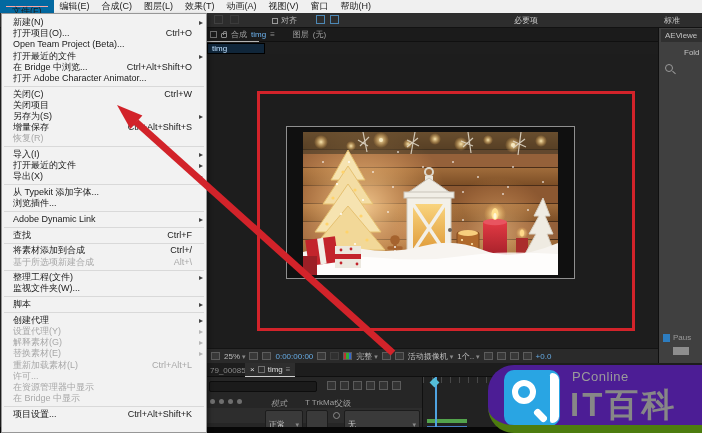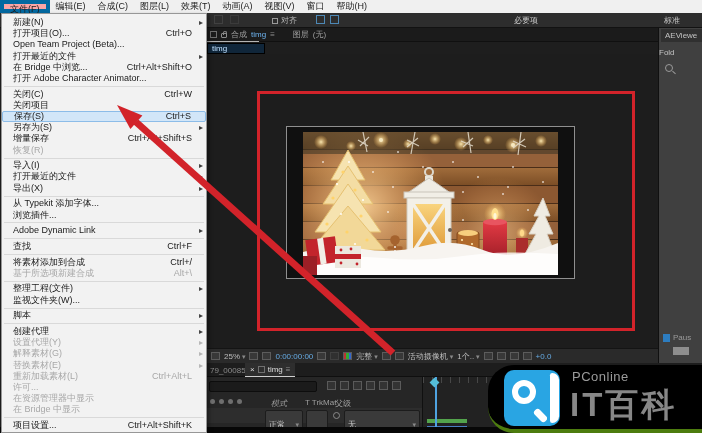--- a/index.html
+++ b/index.html
@@ -4,21 +4,21 @@
 <style>
   html,body{margin:0;padding:0;background:#000;}
   #page{position:relative;width:702px;height:433px;overflow:hidden;
         font-family:"Liberation Sans","DejaVu Sans",sans-serif;background:#1e1e1e;}
   #page *{box-sizing:border-box;}
 
   
   #menubar{position:absolute;left:0;top:0;width:702px;height:13px;background:#f0f0f0;
            display:flex;align-items:stretch;font-size:9px;color:#1c1c1c;z-index:20;}
   .mb-item{padding:0 6px;line-height:13px;white-space:nowrap;}
-  .mb-item.active{background:#fca5a5;border:4px solid #0369a1;line-height:11px;}
+  .mb-item.active{background:#fca5a5;border:6px solid #0369a1;line-height:11px;}
 
   
   #toolrow{position:absolute;left:0;top:13px;width:702px;height:15px;background:#2d2d2d;
            border-bottom:1px solid #121212;z-index:5;color:#b9b9b9;font-size:8px;}
   #snap-group{position:absolute;left:272px;top:2px;display:flex;align-items:center;gap:3px;}
   #snap-box{width:6px;height:6px;border:1px solid #9a9a9a;display:inline-block;}
   .toolglyph{position:absolute;top:2px;width:9px;height:9px;border:1px solid #555;}
   #ws-essential{position:absolute;left:514px;top:2px;color:#c6c6c6;}
   #ws-standard{position:absolute;left:664px;top:2px;color:#c6c6c6;}
 
@@ -52,21 +52,21 @@
   #scene{position:absolute;left:303px;top:132px;width:255px;height:143px;z-index:11;}
   #red-rect{position:absolute;left:257px;top:91px;width:378px;height:240px;
             border:3px solid #d2232a;z-index:40;}
   #arrow-svg{position:absolute;left:0;top:0;z-index:55;pointer-events:none;}
 
   
   #right-strip{position:absolute;left:658px;top:28px;width:44px;height:335px;background:#404040;
                border-left:1px solid #101010;z-index:2;color:#c2c2c2;font-size:8px;}
   #right-tab{position:absolute;left:2px;top:1px;width:42px;height:13px;background:#303030;
              line-height:13px;padding-left:4px;white-space:nowrap;overflow:hidden;}
-  #right-folder{position:absolute;left:0;top:20px;white-space:nowrap;text-align:center;}
+  #right-folder{position:absolute;left:25px;top:20px;white-space:nowrap;text-align:center;}
   .mag{position:relative;display:inline-block;width:8px;height:8px;border:1px solid #9a9a9a;border-radius:50%;}
   .mag::after{content:"";position:absolute;left:6px;top:7px;width:4px;height:1px;background:#9a9a9a;transform:rotate(40deg);}
   #right-search{position:absolute;left:6px;top:36px;}
   #pause-row{position:absolute;left:4px;top:305px;display:flex;gap:3px;align-items:flex-end;color:#9a9a9a;}
   #pause-ico{width:7px;height:8px;background:#2d7dc0;flex:none;}
   #pause-chip{position:absolute;left:14px;top:319px;width:16px;height:8px;background:#8e8e8e;}
 
   
   #timeline{position:absolute;left:207px;top:363px;width:495px;height:70px;background:#262626;z-index:3;
             font-size:8px;color:#9e9e9e;}
@@ -111,22 +111,22 @@
   .mi .lbl{flex:none;}
   .mi .sc{margin-left:auto;flex:none;padding-right:3px;}
   .mi .arr{flex:none;width:8px;text-align:right;font-size:8px;color:#3c3c3c;}
   .mi.dis{color:#a8a8a8;}
   .mi.dis .arr{color:#b5b5b5;}
   .mi.hl{background:#d2e6f8;border:1px solid #8cbce8;border-radius:2px;}
   .sep{height:4.5px;display:flex;align-items:center;padding:0 2px;}
   .sep::after{content:"";flex:1;border-top:1px solid #d9d9d9;}
 
   
-  #watermark{position:absolute;left:488px;top:365px;width:214px;height:68px;background:#000000;
-             border-radius:26px 0 0 26px;border-bottom:4px solid #4d7c0f;z-index:60;overflow:hidden;}
+  #watermark{position:absolute;left:488px;top:365px;width:214px;height:68px;background:#4c1d95;
+             border-radius:26px 0 0 26px;border-bottom:8px solid #4d7c0f;z-index:60;overflow:hidden;}
   #wm-logo{position:absolute;left:16px;top:5px;width:56px;height:56px;background:#29a5e3;border-radius:10px;}
   #wm-mag{position:absolute;left:8px;top:10px;width:24px;height:24px;border:6px solid #fff;border-radius:50%;}
   #wm-handle{position:absolute;left:33px;top:38px;width:7px;height:15px;background:#fff;border-radius:3px;transform:rotate(-45deg);}
   #wm-fold{position:absolute;left:46px;top:3px;width:9px;height:50px;background:#fff;
            border-radius:3px 9px 9px 3px;box-shadow:-3px 0 0 #29a5e3;}
   #wm-brand{position:absolute;left:84px;top:4px;font-size:13px;color:#9b9b9b;letter-spacing:.5px;}
   #wm-title{position:absolute;left:82px;top:18px;font-size:33px;font-weight:bold;color:#878787;letter-spacing:3px;}
 </style>
 </head>
 <body>
@@ -470,25 +470,20 @@
       <div class="mi">
         <span class="lbl">关闭(C)</span>
         <span class="sc">Ctrl+W</span>
         <span class="arr"></span>
       </div>
       <div class="mi">
         <span class="lbl">关闭项目</span>
         <span class="sc"></span>
         <span class="arr"></span>
       </div>
-      <div class="mi hl">
-        <span class="lbl">保存(S)</span>
-        <span class="sc">Ctrl+S</span>
-        <span class="arr"></span>
-      </div>
       <div class="mi">
         <span class="lbl">另存为(S)</span>
         <span class="sc"></span>
         <span class="arr">▸</span>
       </div>
       <div class="mi">
         <span class="lbl">增量保存</span>
         <span class="sc">Ctrl+Alt+Shift+S</span>
         <span class="arr"></span>
       </div>

